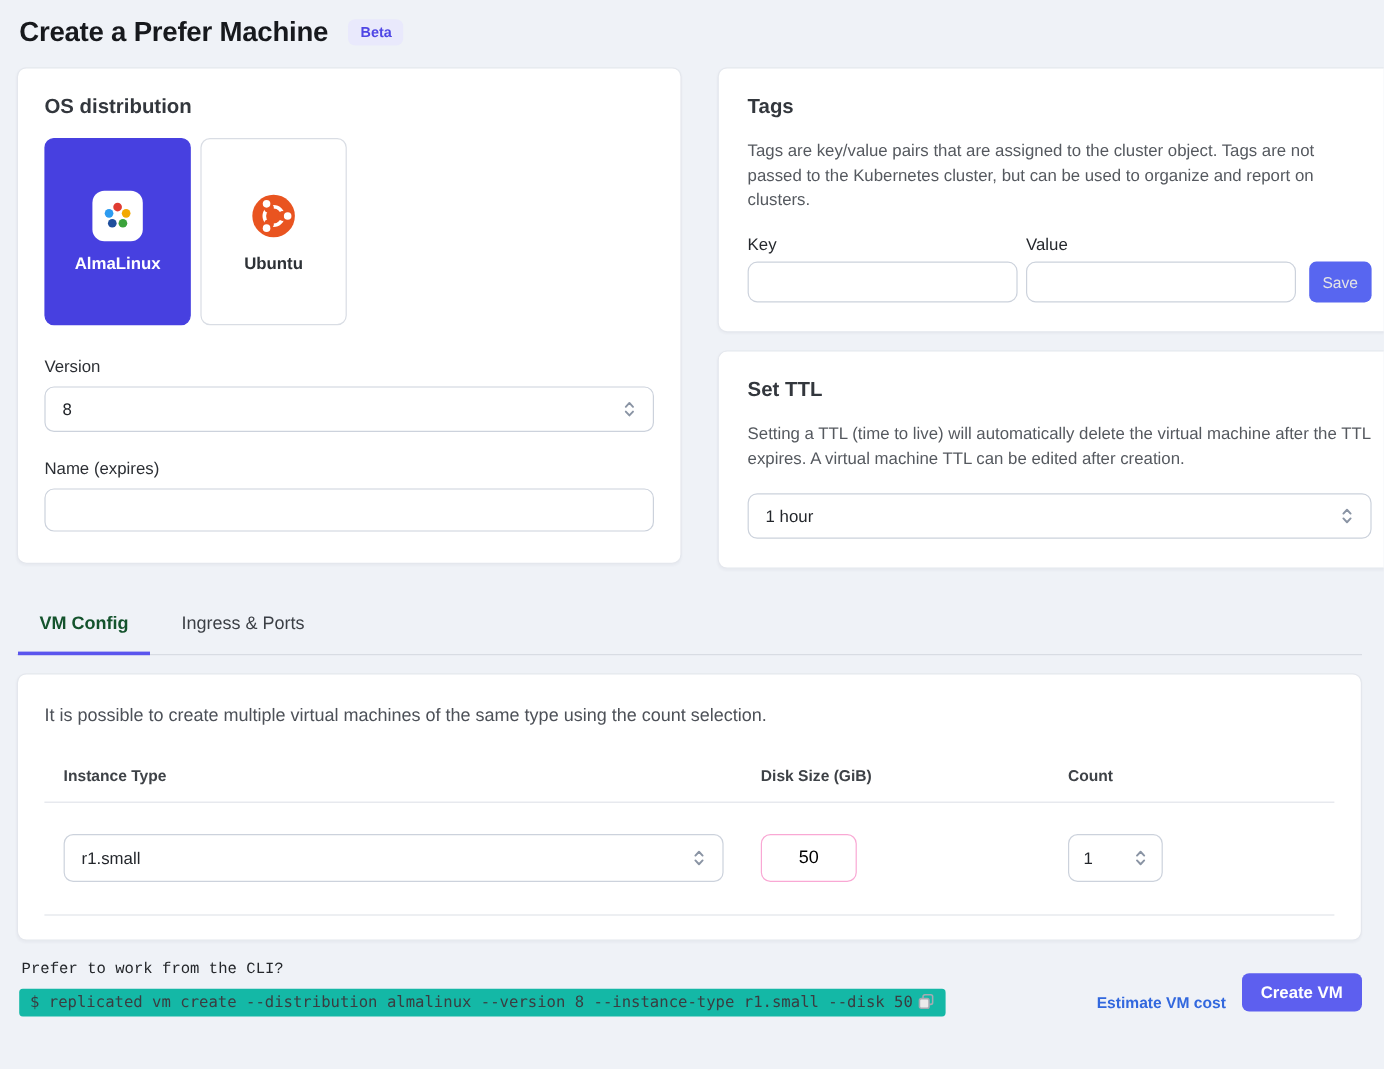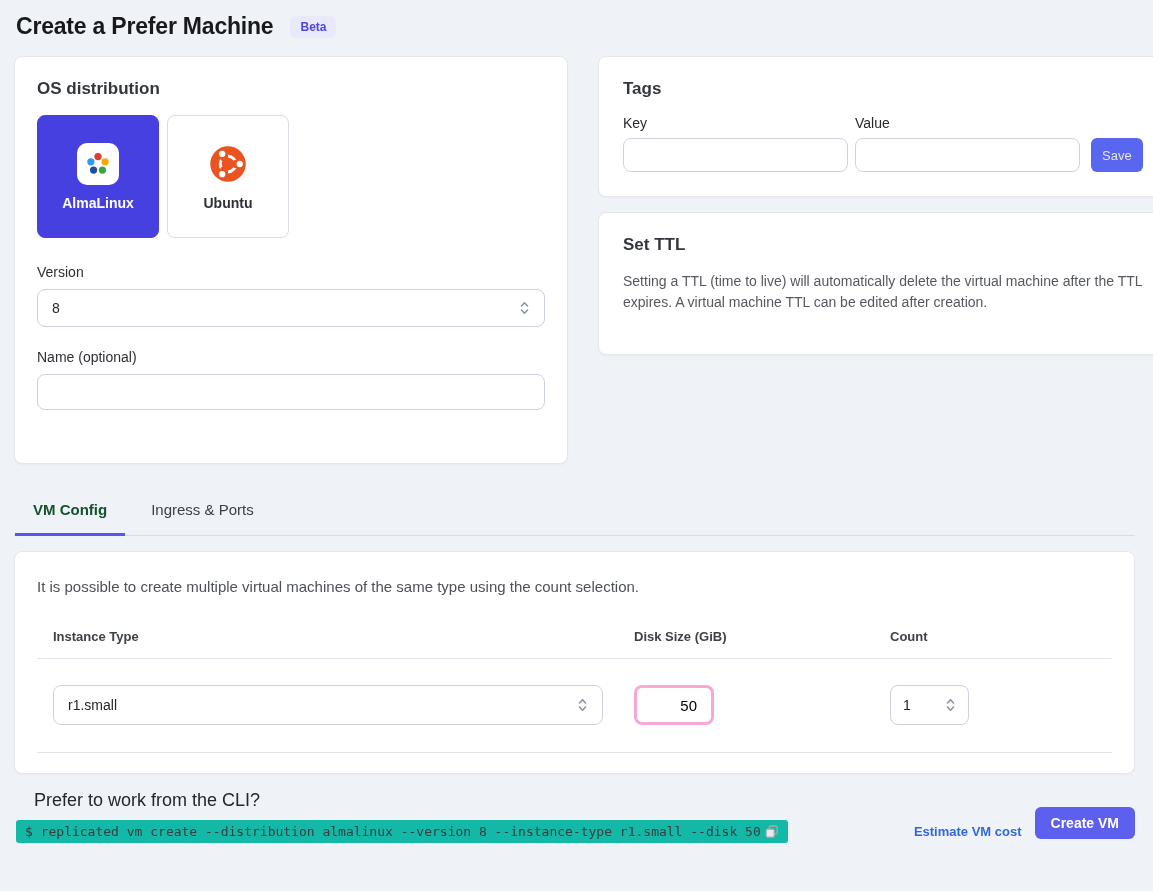--- a/index.html
+++ b/index.html
@@ -28,21 +28,21 @@
   .top-grid { display:grid; grid-template-columns:554px 1fr; gap:30px; align-items:start; }
   .right-col { display:flex; flex-direction:column; gap:15px; }
 
   .card-title { font-size:17px; font-weight:700; color:#33373d; margin:0 0 16px 0; }
   .card-desc { font-size:14px; color:#55595f; line-height:1.48; margin:0 0 18px 0; }
 
   
   .os-card { padding:22px 22px 26px 22px; min-height:408px; }
   .tiles { display:flex; gap:8px; margin-bottom:26px; }
   .tile {
-    width:122px; height:123px; border-radius:8px; cursor:pointer;
+    width:122px; height:156px; border-radius:8px; cursor:pointer;
     display:flex; flex-direction:column; align-items:center; justify-content:center; gap:10px;
     border:1px solid #d9dde4; background:#fff;
   }
   .tile.selected { background:#4740e0; border-color:#4740e0; }
   .tile-label { font-size:14px; font-weight:700; color:#2d3136; }
   .tile.selected .tile-label { color:#fff; }
   .tile-icon-box {
     width:42px; height:42px; border-radius:10px; background:#fff;
     display:flex; align-items:center; justify-content:center;
   }
@@ -82,32 +82,32 @@
 
   
   .config-card { margin-top:15px; padding:26px 22px 20px 22px; }
   .config-intro { font-size:15px; color:#4d5158; margin:0 0 34px 0; }
   .vm-table { padding:0 16px; }
   .vm-cols { display:grid; grid-template-columns:581px 256px 1fr; }
   .vm-head { font-size:13px; font-weight:700; color:#3e4247; padding-bottom:14px; }
   .vm-divider { border:none; border-top:1px solid #e1e4ea; margin:0 -16px; }
   .vm-row { padding:26px 0 27px 0; }
   .row-select { width:550px; height:40px;text-align:right; }
-  .disk-input { width:80px; height:40px; text-align:right; border:3px solid #f9a8d4; border-radius:8px;
+  .disk-input { width:80px; height:40px; text-align:center; border:1px solid #f9a8d4; border-radius:8px;
     padding:0 14px; font-size:15px; font-family:inherit; outline:none; }
   .count-box {
     width:79px; height:40px; border:1px solid #ccd2dc; border-radius:8px; background:#fff;
     display:flex; align-items:center; justify-content:space-between; padding:0 12px;
     font-size:14px; color:#23262b; cursor:pointer;
   }
 
   
   .footer { margin-top:16px; display:grid; grid-template-columns:1fr auto; align-items:end; }
   .footer-left { padding-bottom:2px; }
-  .cli-prompt { font-size:18px; color:#24272b; margin:0 0 9px 20px; }
+  .cli-prompt { font-size:13px; color:#24272b; margin:0 0 9px 4px;font-family:Liberation Mono, monospace; }
   .cli-bar {
     display:inline-flex; align-items:center; gap:4px; background:#14b8a6; border-radius:3px;
     padding:4px 9px; margin-left:2px;
     font-family:"DejaVu Sans Mono", monospace; font-size:13px; color:#3a3d41;
   }
   .copy-icon { cursor:pointer; display:inline-flex; }
   .footer-right { display:flex; flex-direction:row; align-items:flex-end; gap:13px; padding-bottom:6px; }
   .estimate-link { font-size:13px; font-weight:600; color:#3268de; text-decoration:none; cursor:pointer; }
   .create-btn {
     background:#5d5fef; color:#fff; border:none; border-radius:6px; cursor:pointer;
@@ -163,44 +163,52 @@
 
       <label class="field-label">Version</label>
       <div class="select">
         <span>8</span>
         <svg class="chev" width="11" height="18" viewBox="0 0 11 18" fill="none" stroke="#8a94a4" stroke-width="1.6" stroke-linecap="round" stroke-linejoin="round">
           <path d="M2.5 7 L5.5 3.8 L8.5 7"></path>
             <path d="M2.5 11 L5.5 14.2 L8.5 11"></path>
         </svg>
       </div>
 
-      <label class="field-label mt22">Name (optional)</label>
+      <label class="field-label mt22">Name (expires)</label>
       <input class="text-input" type="text" value="" style="">
     </div>
 
     <div class="right-col">
 
       <div class="card tags-card">
         <h2 class="card-title">Tags</h2>
+        <p class="card-desc">Tags are key/value pairs that are assigned to the cluster object. Tags are not passed to the Kubernetes cluster, but can be used to organize and report on clusters.</p>
         <div class="kv-row">
           <div class="kv-col">
             <label class="field-label">Key</label>
             <input class="kv-input" type="text" value="" style="">
           </div>
           <div class="kv-col">
             <label class="field-label">Value</label>
             <input class="kv-input" type="text" value="" style="">
           </div>
           <button class="save-btn">Save</button>
         </div>
       </div>
 
       <div class="card ttl-card">
         <h2 class="card-title">Set TTL</h2>
         <p class="card-desc">Setting a TTL (time to live) will automatically delete the virtual machine after the TTL expires. A virtual machine TTL can be edited after creation.</p>
+        <div class="select">
+          <span>1 hour</span>
+          <svg class="chev" width="11" height="18" viewBox="0 0 11 18" fill="none" stroke="#8a94a4" stroke-width="1.6" stroke-linecap="round" stroke-linejoin="round">
+            <path d="M2.5 7 L5.5 3.8 L8.5 7"></path>
+              <path d="M2.5 11 L5.5 14.2 L8.5 11"></path>
+          </svg>
+        </div>
       </div>
 
     </div>
   </div>
 
   <div class="tabs-row">
     <div class="tab active">VM Config</div>
     <div class="tab">Ingress &amp; Ports</div>
   </div>
 

